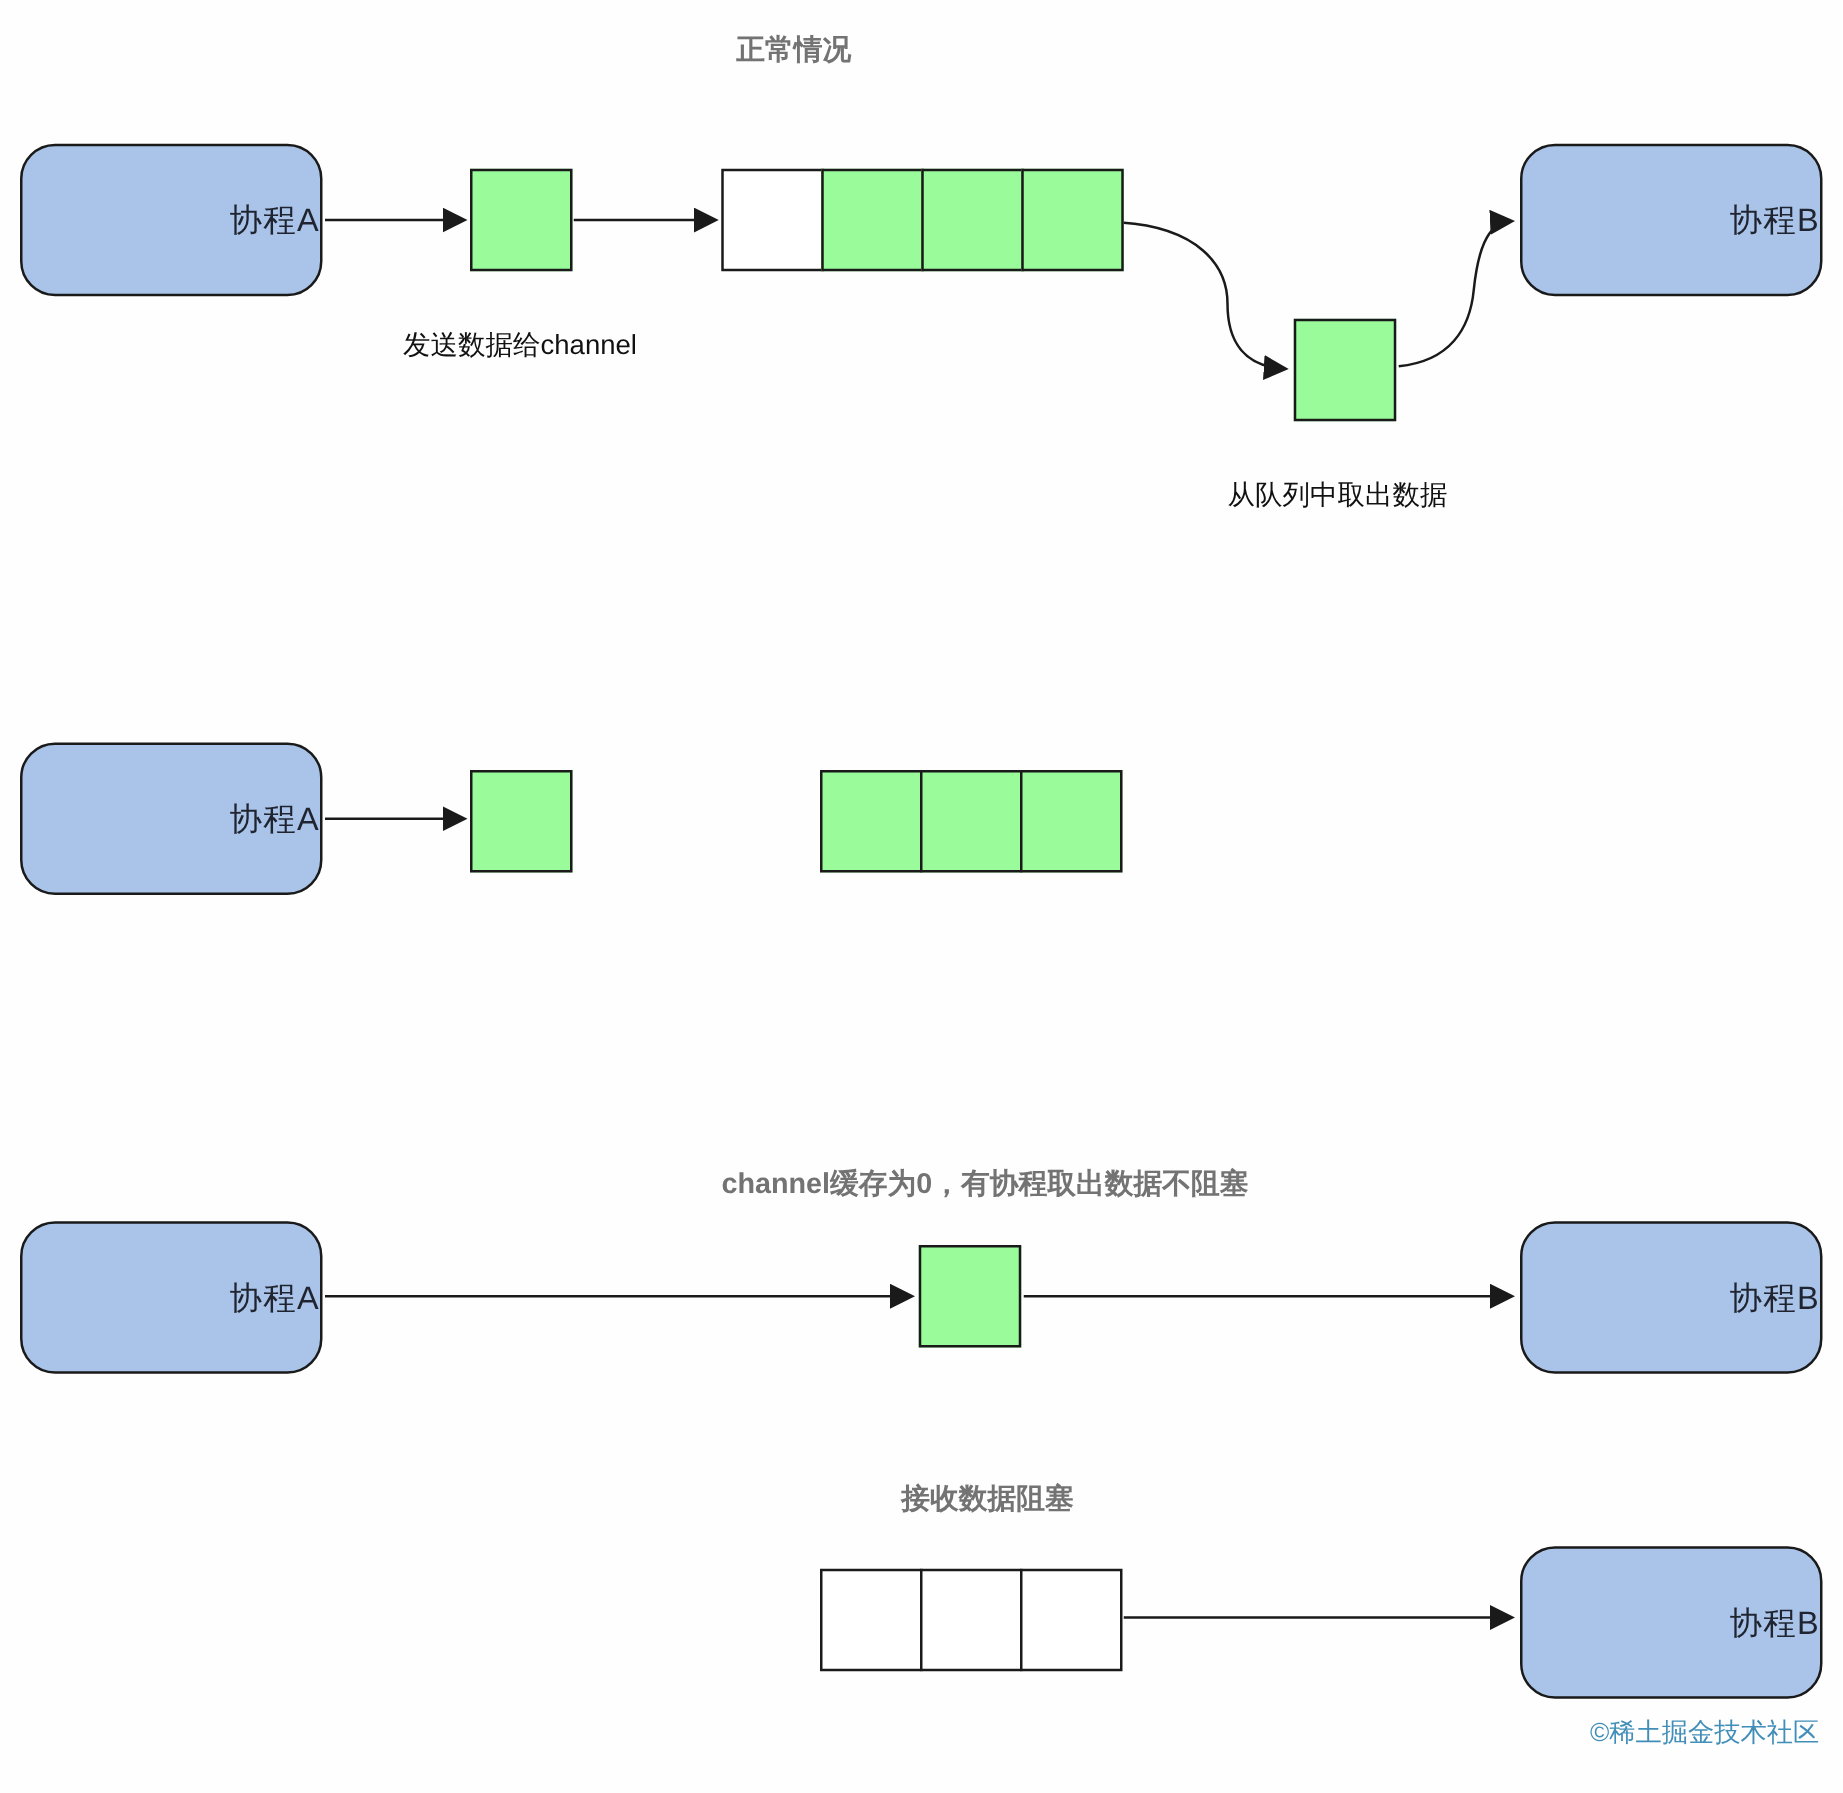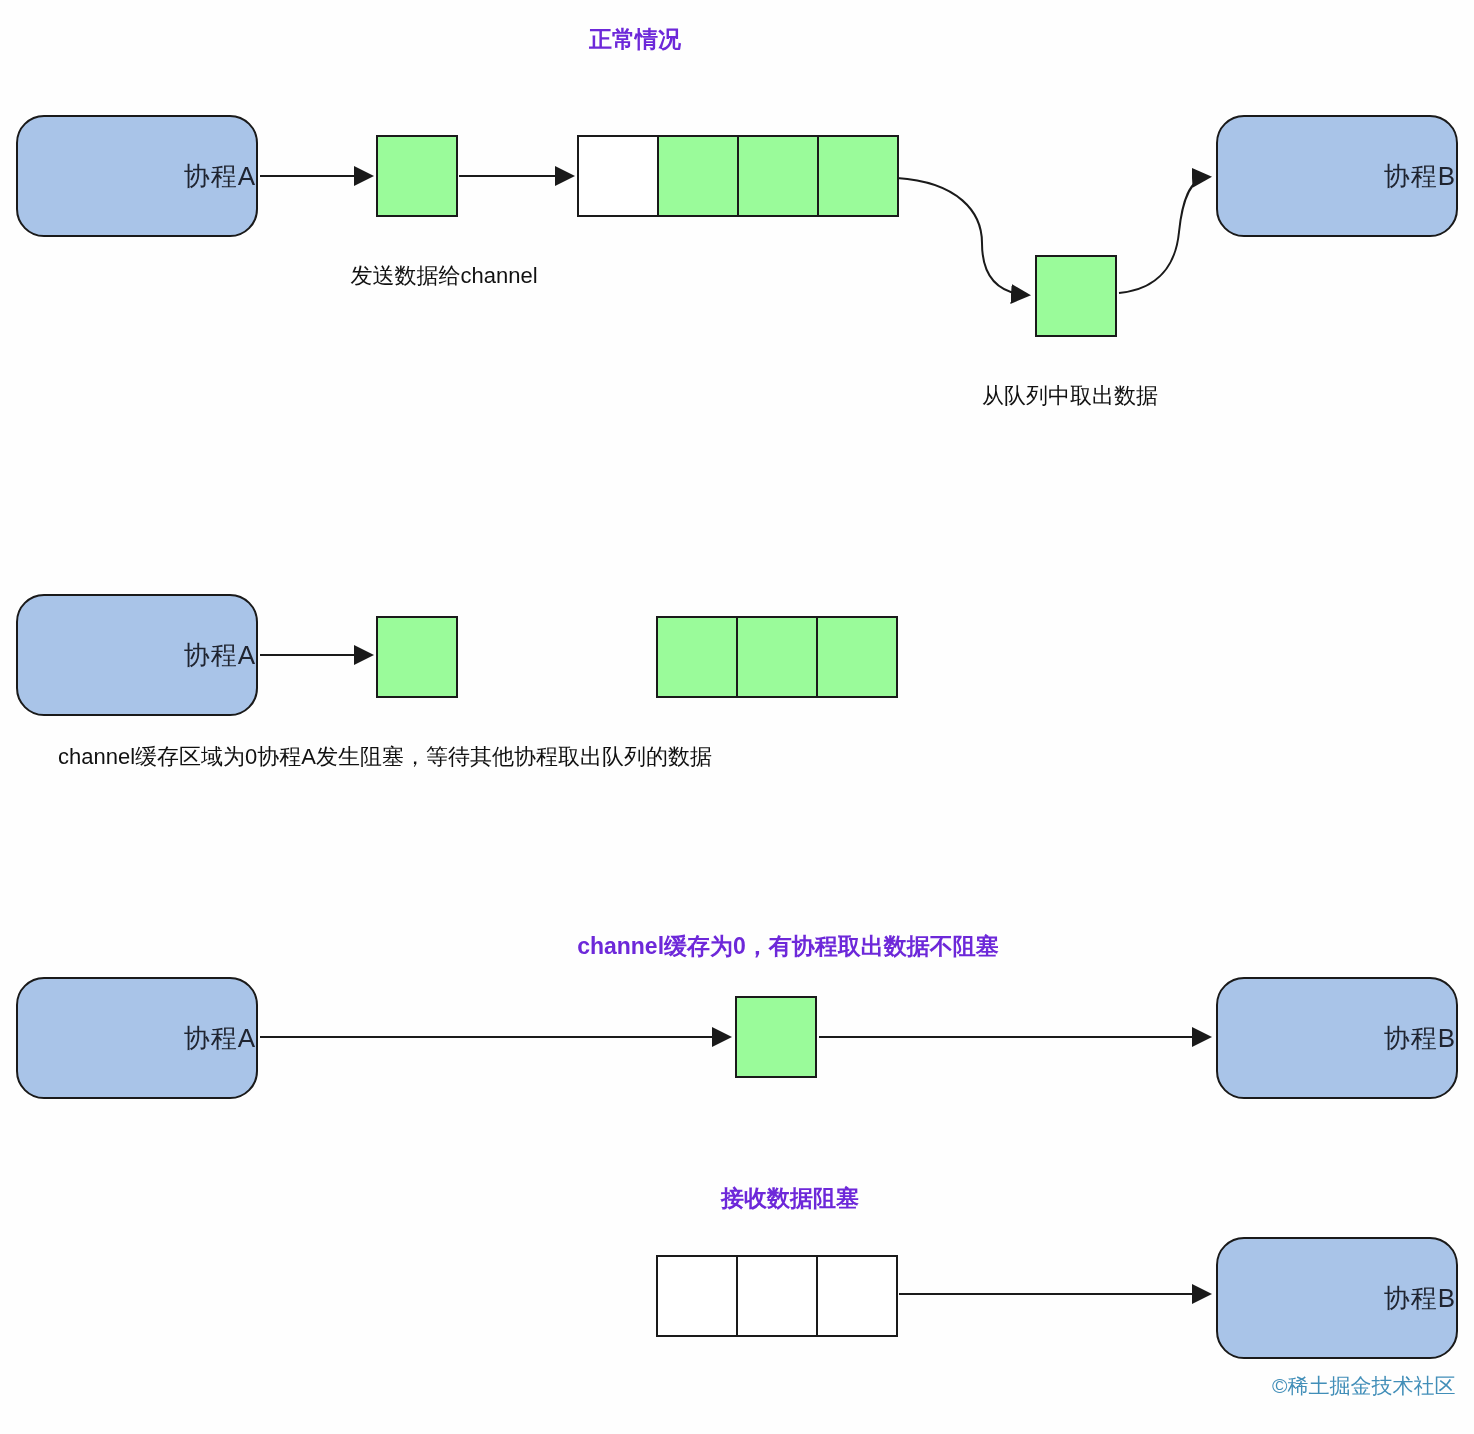--- a/index.html
+++ b/index.html
@@ -13,26 +13,26 @@
     font-size:26px;color:#1f2430;letter-spacing:1px;
   }
   .queue{position:absolute;display:flex;}
   .cell{width:78px;height:78px;border:2px solid #1a1a1a;box-sizing:content-box;}
   .cell + .cell{margin-left:-2px;}
   .filled{background:#9AFB9A;}
   .empty{background:#ffffff;}
 
   .section-title{
     position:absolute;transform:translateX(-50%);
-    font-size:23px;font-weight:bold;color:#6d28d9;white-space:nowrap;
+    font-size:23px;font-weight:bold;color:#737373;white-space:nowrap;
   }
   .caption{
     position:absolute;font-size:22px;color:#111;white-space:nowrap;
   }
-  .caption.center-x{transform:translateX(-50%);margin-left:28px;}
+  .caption.center-x{transform:translateX(-50%);}
   .watermark{
     position:absolute;font-size:21px;color:#0369a1;opacity:0.75;white-space:nowrap;
   }
   svg.wires{position:absolute;left:0;top:0;pointer-events:none;}
 </style>
 </head>
 <body>
 
 <div id="canvas">
 
@@ -93,21 +93,20 @@
   <div class="queue" style="left:376px;top:616px;">
       <div class="cell filled"></div>
     </div>
 
   <div class="queue" style="left:656px;top:616px;">
       <div class="cell filled"></div>
       <div class="cell filled"></div>
       <div class="cell filled"></div>
     </div>
 
-  <div class="caption" style="left:58px;top:742px;">channel缓存区域为0协程A发生阻塞，等待其他协程取出队列的数据</div>
 
   <div class="section-title" style="left:788px;top:902px;margin-top:29px;">channel缓存为0，有协程取出数据不阻塞</div>
 
   <div class="node" style="left:16px;top:977px;">
     <span>协程A</span>
   </div>
 
   <div class="queue" style="left:735px;top:996px;">
       <div class="cell filled"></div>
     </div>

